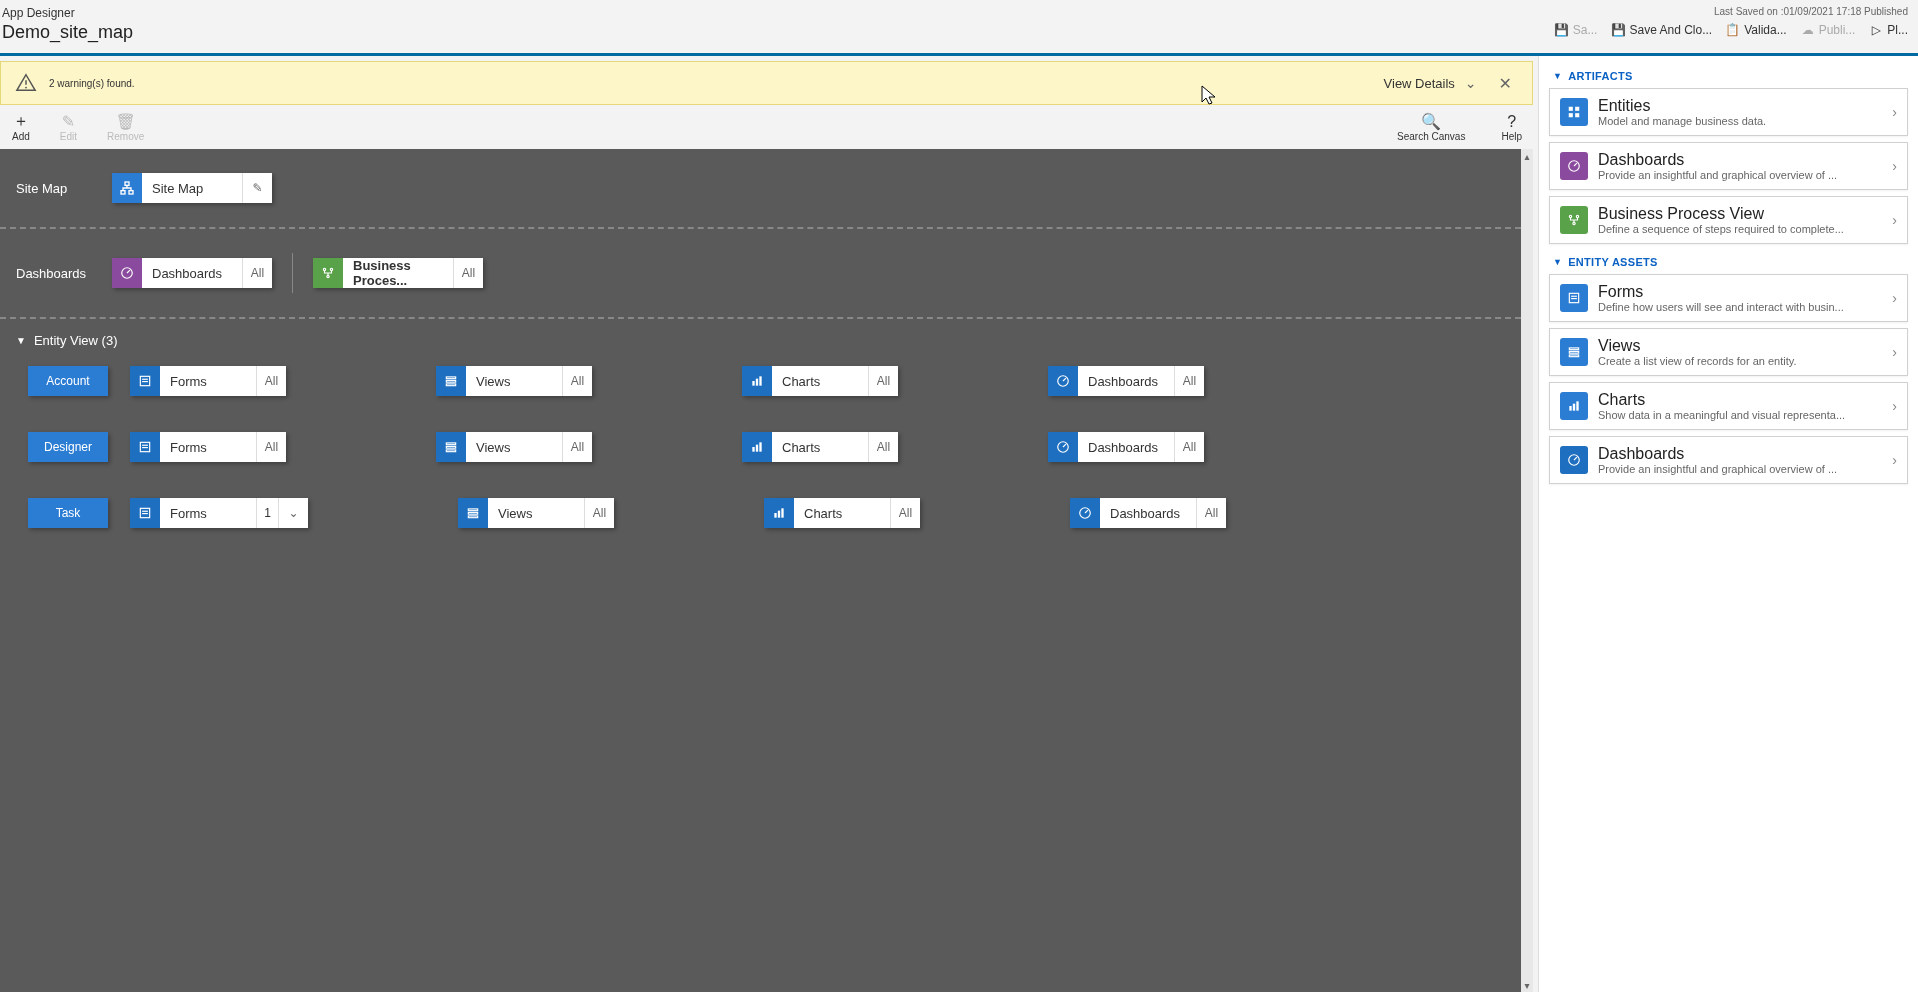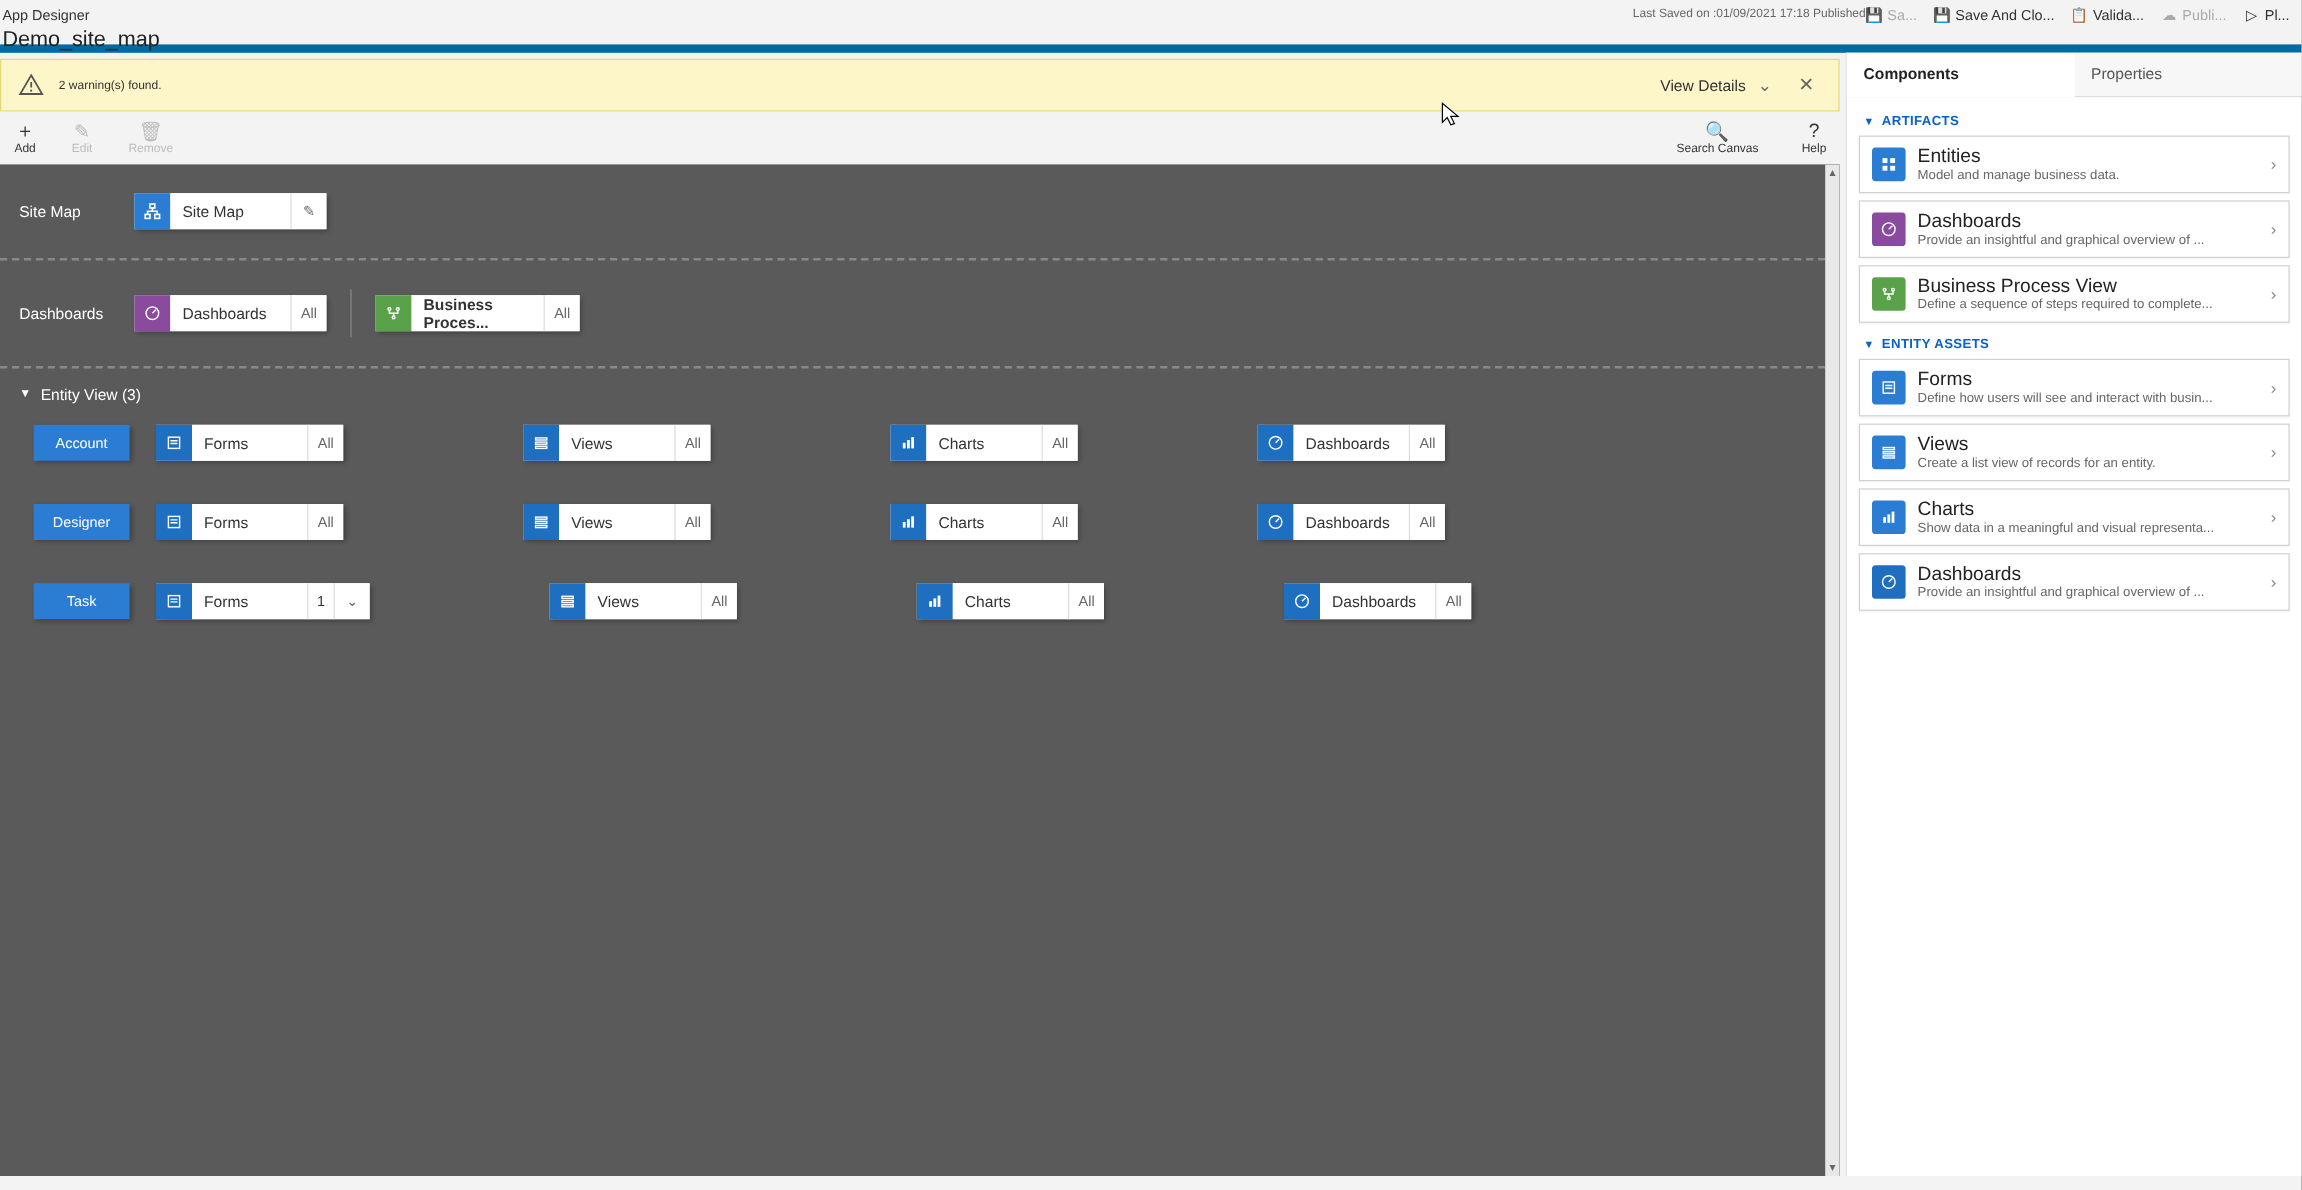--- a/index.html
+++ b/index.html
@@ -1,22 +1,22 @@
 <!DOCTYPE html>
 <html><head>
 <meta charset="utf-8">
 <style>
 * { margin: 0; padding: 0; box-sizing: border-box; font-family: "Segoe UI", Arial, sans-serif; }
 body { background: #f3f3f3; width: 1918px; height: 992px; overflow: hidden; }
 
-.header { background: #f3f3f3; padding: 6px 10px 4px 2px; display: flex; justify-content: space-between; align-items: flex-start; border-bottom: 7px solid #0369a1; height: 44px; }
+.header { background: #f3f3f3; padding: 6px 10px 4px 2px; display: flex; justify-content: space-between; align-items: flex-start; border-bottom: 3px solid #0369a1; height: 56px; }
 .header-left { display: flex; flex-direction: column; }
 .app-title { font-size: 12px; color: #333; }
 .app-name { font-size: 18px; color: #222; font-weight: 400; margin-top: 2px; }
-.header-right { display: flex; flex-direction: row; align-items: flex-start; }
+.header-right { display: flex; flex-direction: column; align-items: flex-end; }
 .last-saved { font-size: 10px; color: #666; margin-bottom: 6px; }
 .header-actions { display: flex; gap: 14px; align-items: center; }
 .header-action { display: flex; align-items: center; gap: 4px; font-size: 12px; color: #333; cursor: pointer; }
 .header-action.disabled { color: #aaa; }
 .hicon { width: 14px; height: 14px; display: inline-flex; align-items: center; justify-content: center; }
 
 .main { display: flex; height: calc(100% - 56px); }
 .canvas-area { flex: 1; display: flex; flex-direction: column; min-width: 0; }
 .side-panel { width: 380px; background: #fff; border-left: 1px solid #ddd; display: flex; flex-direction: column; }
 
@@ -381,24 +381,20 @@
         </div>
       </div>
       <div class="vscroll">
         <div class="thumb-up">▴</div>
         <div class="thumb-down">▾</div>
       </div>
     </div>
   </div>
 
   <div class="side-panel">
-    <div class="tabs">
-      <div class="tab active">Components</div>
-      <div class="tab">Properties</div>
-    </div>
     <div class="panel-body">
       <div class="group-header">
         <span class="caret">▼</span>
         <span>ARTIFACTS</span>
       </div>
 
       <div class="component-card">
         <div class="cc-icon blue">
           <svg width="14" height="14" viewBox="0 0 24 24" fill="#fff">
               <rect x="3" y="3" width="7" height="7"></rect>

